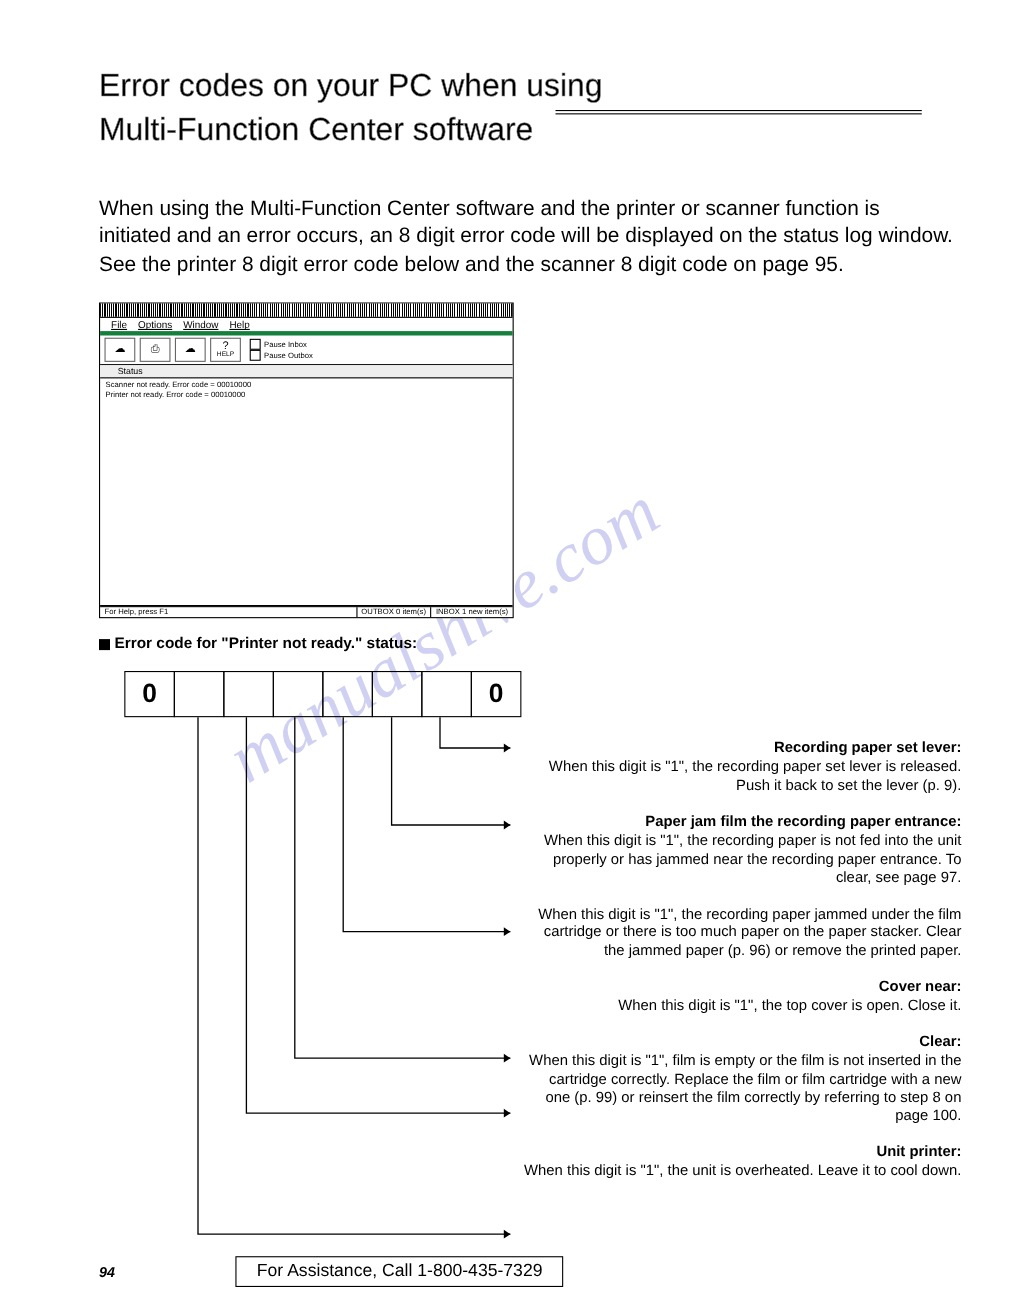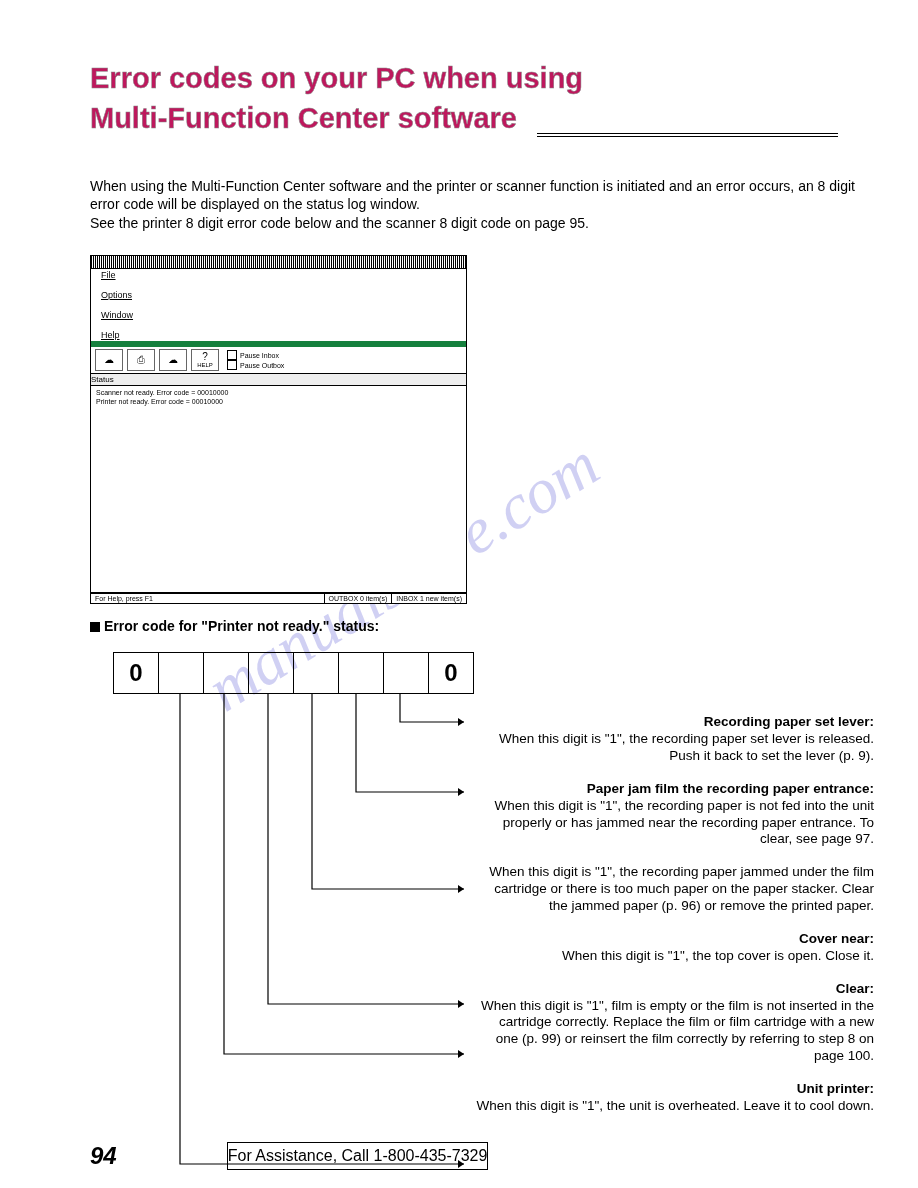--- a/index.html
+++ b/index.html
@@ -11,40 +11,40 @@
     height: 1188px;
     position: relative;
     color: #000;
   }
   .page {
     padding: 60px 50px 20px 90px;
     position: relative;
   }
   .title {
     font-size: 29px;
-    font-weight: bold;
+    font-weight: normal;
     line-height: 1.25;
     margin-bottom: 4px;
-    color: #be185d;
+    color: #000000;
     -webkit-text-stroke: 0.5px #888;
   }
   .title-line2 {
     display: flex;
-    align-items: flex-end;
+    align-items: flex-start;
     gap: 20px;
   }
   .title-rule {
     flex: 1;
     border-top: 4px double #000;
     height: 0;
     margin-right: 30px;
   }
   .intro {
     margin-top: 40px;
-    font-size: 14px;
+    font-size: 19px;
     line-height: 1.35;
   }
   .app-window {
     margin-top: 22px;
     width: 375px;
     border: 1px solid #000;
     font-size: 9px;
     background: #fff;
   }
   .titlebar {
@@ -53,23 +53,22 @@
     height: 12px;
     display: flex;
     align-items: center;
     padding: 0 2px;
     border-bottom: 1px solid #000;
   }
   .menubar {
     display: flex;
     gap: 10px;
     padding: 1px 10px;
-    border-bottom: 6px solid #15803d;
+    border-bottom: 4px solid #15803d;
     font-size: 9px;
-    flex-direction: column;
   }
   .toolbar {
     display: flex;
     align-items: center;
     border-bottom: 1px solid #000;
     padding: 2px 4px;
     gap: 4px;
   }
   .tbtn {
     width: 26px;
@@ -83,21 +82,21 @@
     background: #fff;
   }
   .tbtn-icon { font-size: 10px; line-height: 1; }
   .checks { display:flex; flex-direction:column; gap:0; font-size:7px; margin-left:4px;}
   .checks label{display:flex;align-items:center;gap:3px;}
   .checks .box{width:8px;height:8px;border:1px solid #000;display:inline-block;}
   .status-section {
     border-bottom: 1px solid #000;
   }
   .status-header {
-    padding: 1px 0;
+    padding: 1px 16px;
     font-size: 8px;
     border-bottom: 1px solid #000;
     background: #eee;
   }
   .status-body {
     height: 200px;
     padding: 3px 5px;
     font-size: 7px;
     line-height: 1.2;
     border-bottom: 1px solid #000;
@@ -156,28 +155,28 @@
   }
   .footer {
     position:absolute;
     bottom:18px;
     left:90px;
     right:50px;
     display:flex;
     align-items:center;
   }
   .page-num {
-    font-size:24px;
+    font-size:13px;
     font-style:italic;
     font-weight:bold;
   }
   .assist-box {
     margin-left:110px;
     border:1px solid #000;
-    padding:4px 0;
+    padding:4px 18px;
     font-size:16px;
   }
   .watermark {
     position:absolute;
     left:180px; top:540px;
     font-size:64px;
     color:rgba(120,120,220,0.35);
     transform:rotate(-32deg);
     font-family: Georgia, serif;
     pointer-events:none;

